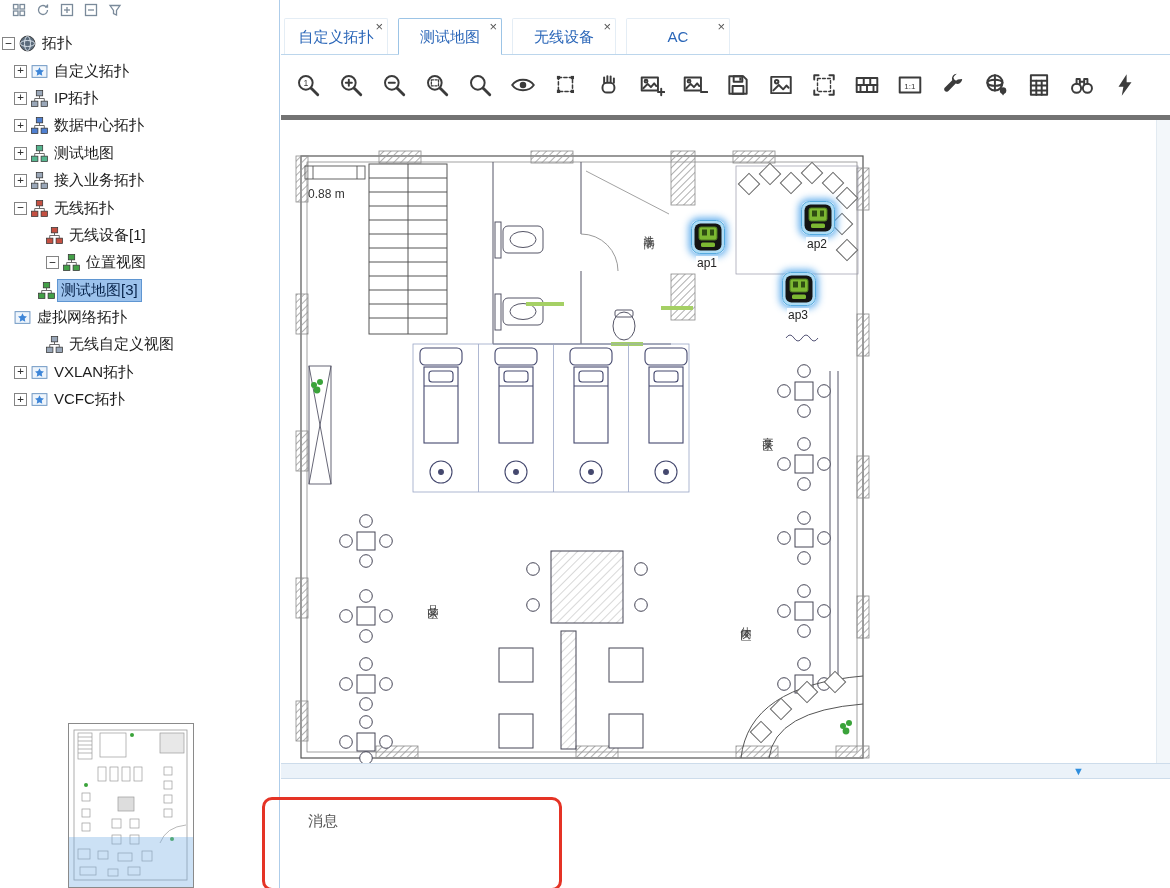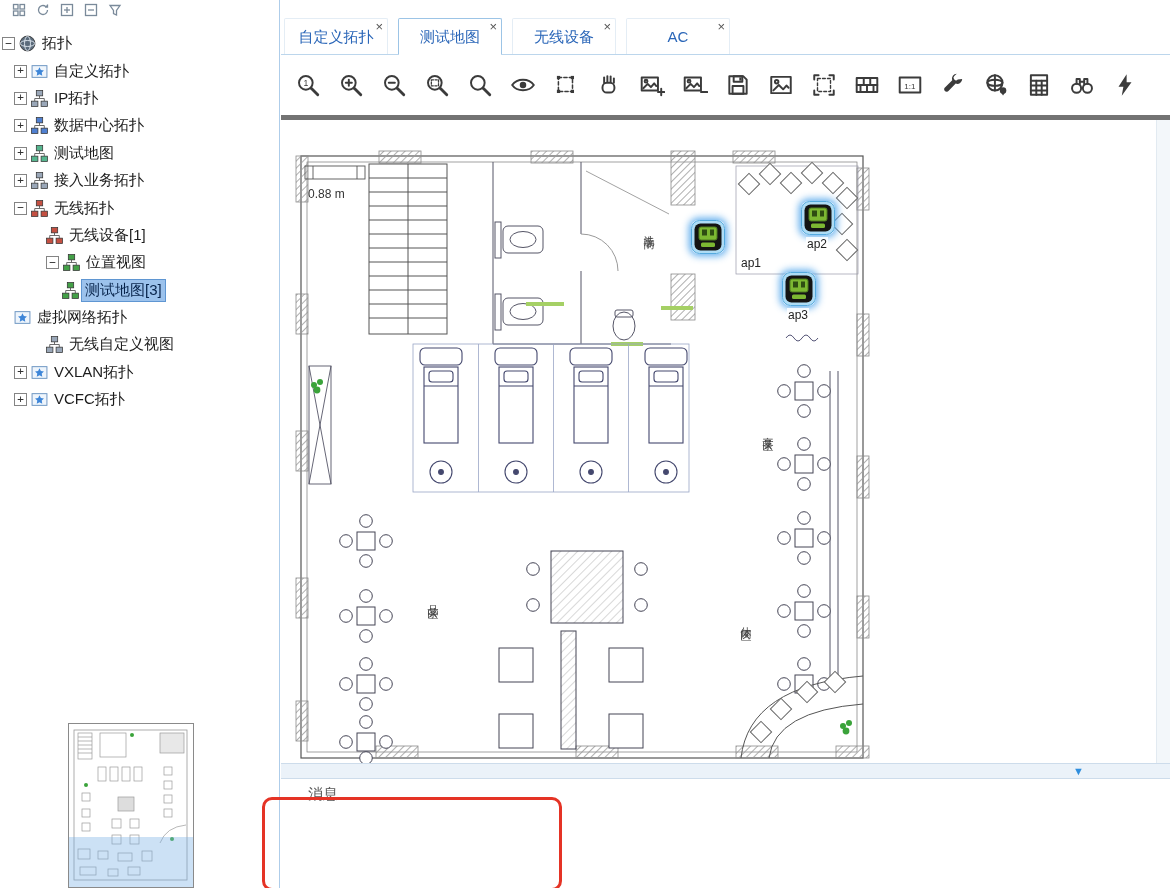--- a/index.html
+++ b/index.html
@@ -36,21 +36,21 @@
   #plan-layer{position:absolute;left:0;top:6px;width:875px;height:637px;}
   #vscroll{position:absolute;right:0;top:0;width:13px;height:100%;background:#f3f7fa;border-left:1px solid #e2eaf1;}
   .plan-text{font-size:12px;fill:#333;}
   .vtext{writing-mode:vertical-rl;text-orientation:upright;font-size:11px;fill:#444;letter-spacing:2px;}
   .ap{position:absolute;width:34px;height:34px;border-radius:8px;
       box-shadow:0 0 7px 2.5px rgba(80,165,235,.85);}
   .ap-label{position:absolute;font-size:12px;color:#222;background:rgba(255,255,255,.85);padding:0 1px;}
   #splitter{position:relative;height:16px;background:#ebf2f9;border-top:1px solid #cddceb;
             border-bottom:1px solid #cddceb;box-sizing:border-box;cursor:row-resize;}
   #splitter .arr{position:absolute;left:792px;top:0;color:#2e8ede;font-size:11px;line-height:14px;}
-  #messages{padding:6px 0 0 27px;}
+  #messages{padding:6px 0 0 27px;margin-top:27px;}
   #msg-title{font-size:15px;color:#555;margin-bottom:7px;}
   .msg-item{font-size:15px;color:#222;line-height:26.5px;}
   #red-annotation{position:absolute;left:262px;top:797px;width:294px;height:88px;
                   border:3px solid #e53325;border-radius:10px;z-index:50;pointer-events:none;}
 </style>
 </head>
 <body>
 
 <div id="app">
 
@@ -187,21 +187,21 @@
           <span class="ticon">
             <svg width="17" height="17" viewBox="0 0 16 16">
               <path d="M8,5.5 V8 M3.5,10.5 V8 H12.5 V10.5" stroke="#666" fill="none" stroke-width="0.9"></path>
               <rect x="5" y="0.5" width="6" height="5" fill="#43a047" stroke="#333" stroke-width="0.7"></rect>
               <rect x="0.5" y="10.5" width="6" height="5" fill="#43a047" stroke="#333" stroke-width="0.7"></rect>
               <rect x="9.5" y="10.5" width="6" height="5" fill="#43a047" stroke="#333" stroke-width="0.7"></rect>
             </svg>
           </span>
           <span class="tlabel">位置视图</span>
         </div>
-        <div class="trow" style="padding-left: 62px;">
+        <div class="trow" style="padding-left: 38px;">
           <span class="ticon">
             <svg width="17" height="17" viewBox="0 0 16 16">
               <path d="M8,5.5 V8 M3.5,10.5 V8 H12.5 V10.5" stroke="#666" fill="none" stroke-width="0.9"></path>
               <rect x="5" y="0.5" width="6" height="5" fill="#43a047" stroke="#333" stroke-width="0.7"></rect>
               <rect x="0.5" y="10.5" width="6" height="5" fill="#43a047" stroke="#333" stroke-width="0.7"></rect>
               <rect x="9.5" y="10.5" width="6" height="5" fill="#43a047" stroke="#333" stroke-width="0.7"></rect>
             </svg>
           </span>
           <span class="tlabel sel">测试地图[3]</span>
         </div>
@@ -694,21 +694,21 @@
           <text class="vtext" x="465" y="492">休闲区</text>
         </svg>
         
       <div class="ap" style="left: 410px; top: 94px;"><svg width="34" height="34" viewBox="0 0 34 34">
               <rect x="0.5" y="0.5" width="33" height="33" rx="8" fill="#aedcf5" stroke="#55aade"></rect>
               <rect x="3.5" y="3.5" width="27" height="27" rx="6" fill="#141414"></rect>
               <rect x="8" y="7" width="18" height="13" rx="2" fill="#7cb832" stroke="#4e7d1e"></rect>
               <rect x="11" y="9.5" width="5" height="6" fill="#2e4d12"></rect>
               <rect x="19" y="9.5" width="4" height="6" fill="#2e4d12"></rect>
               <rect x="10" y="22.5" width="14" height="4.5" rx="1.5" fill="#7cb832"></rect>
-            </svg></div><div class="ap-label" style="left: 415px; top: 130px; margin-left: 44px;">ap1</div><div class="ap" style="left: 520px; top: 75px;"><svg width="34" height="34" viewBox="0 0 34 34">
+            </svg></div><div class="ap-label" style="left: 415px; top: 130px;">ap1</div><div class="ap" style="left: 520px; top: 75px;"><svg width="34" height="34" viewBox="0 0 34 34">
               <rect x="0.5" y="0.5" width="33" height="33" rx="8" fill="#aedcf5" stroke="#55aade"></rect>
               <rect x="3.5" y="3.5" width="27" height="27" rx="6" fill="#141414"></rect>
               <rect x="8" y="7" width="18" height="13" rx="2" fill="#7cb832" stroke="#4e7d1e"></rect>
               <rect x="11" y="9.5" width="5" height="6" fill="#2e4d12"></rect>
               <rect x="19" y="9.5" width="4" height="6" fill="#2e4d12"></rect>
               <rect x="10" y="22.5" width="14" height="4.5" rx="1.5" fill="#7cb832"></rect>
             </svg></div><div class="ap-label" style="left: 525px; top: 111px; text-align: center;">ap2</div><div class="ap" style="left: 501px; top: 146px;"><svg width="34" height="34" viewBox="0 0 34 34">
               <rect x="0.5" y="0.5" width="33" height="33" rx="8" fill="#aedcf5" stroke="#55aade"></rect>
               <rect x="3.5" y="3.5" width="27" height="27" rx="6" fill="#141414"></rect>
               <rect x="8" y="7" width="18" height="13" rx="2" fill="#7cb832" stroke="#4e7d1e"></rect>

